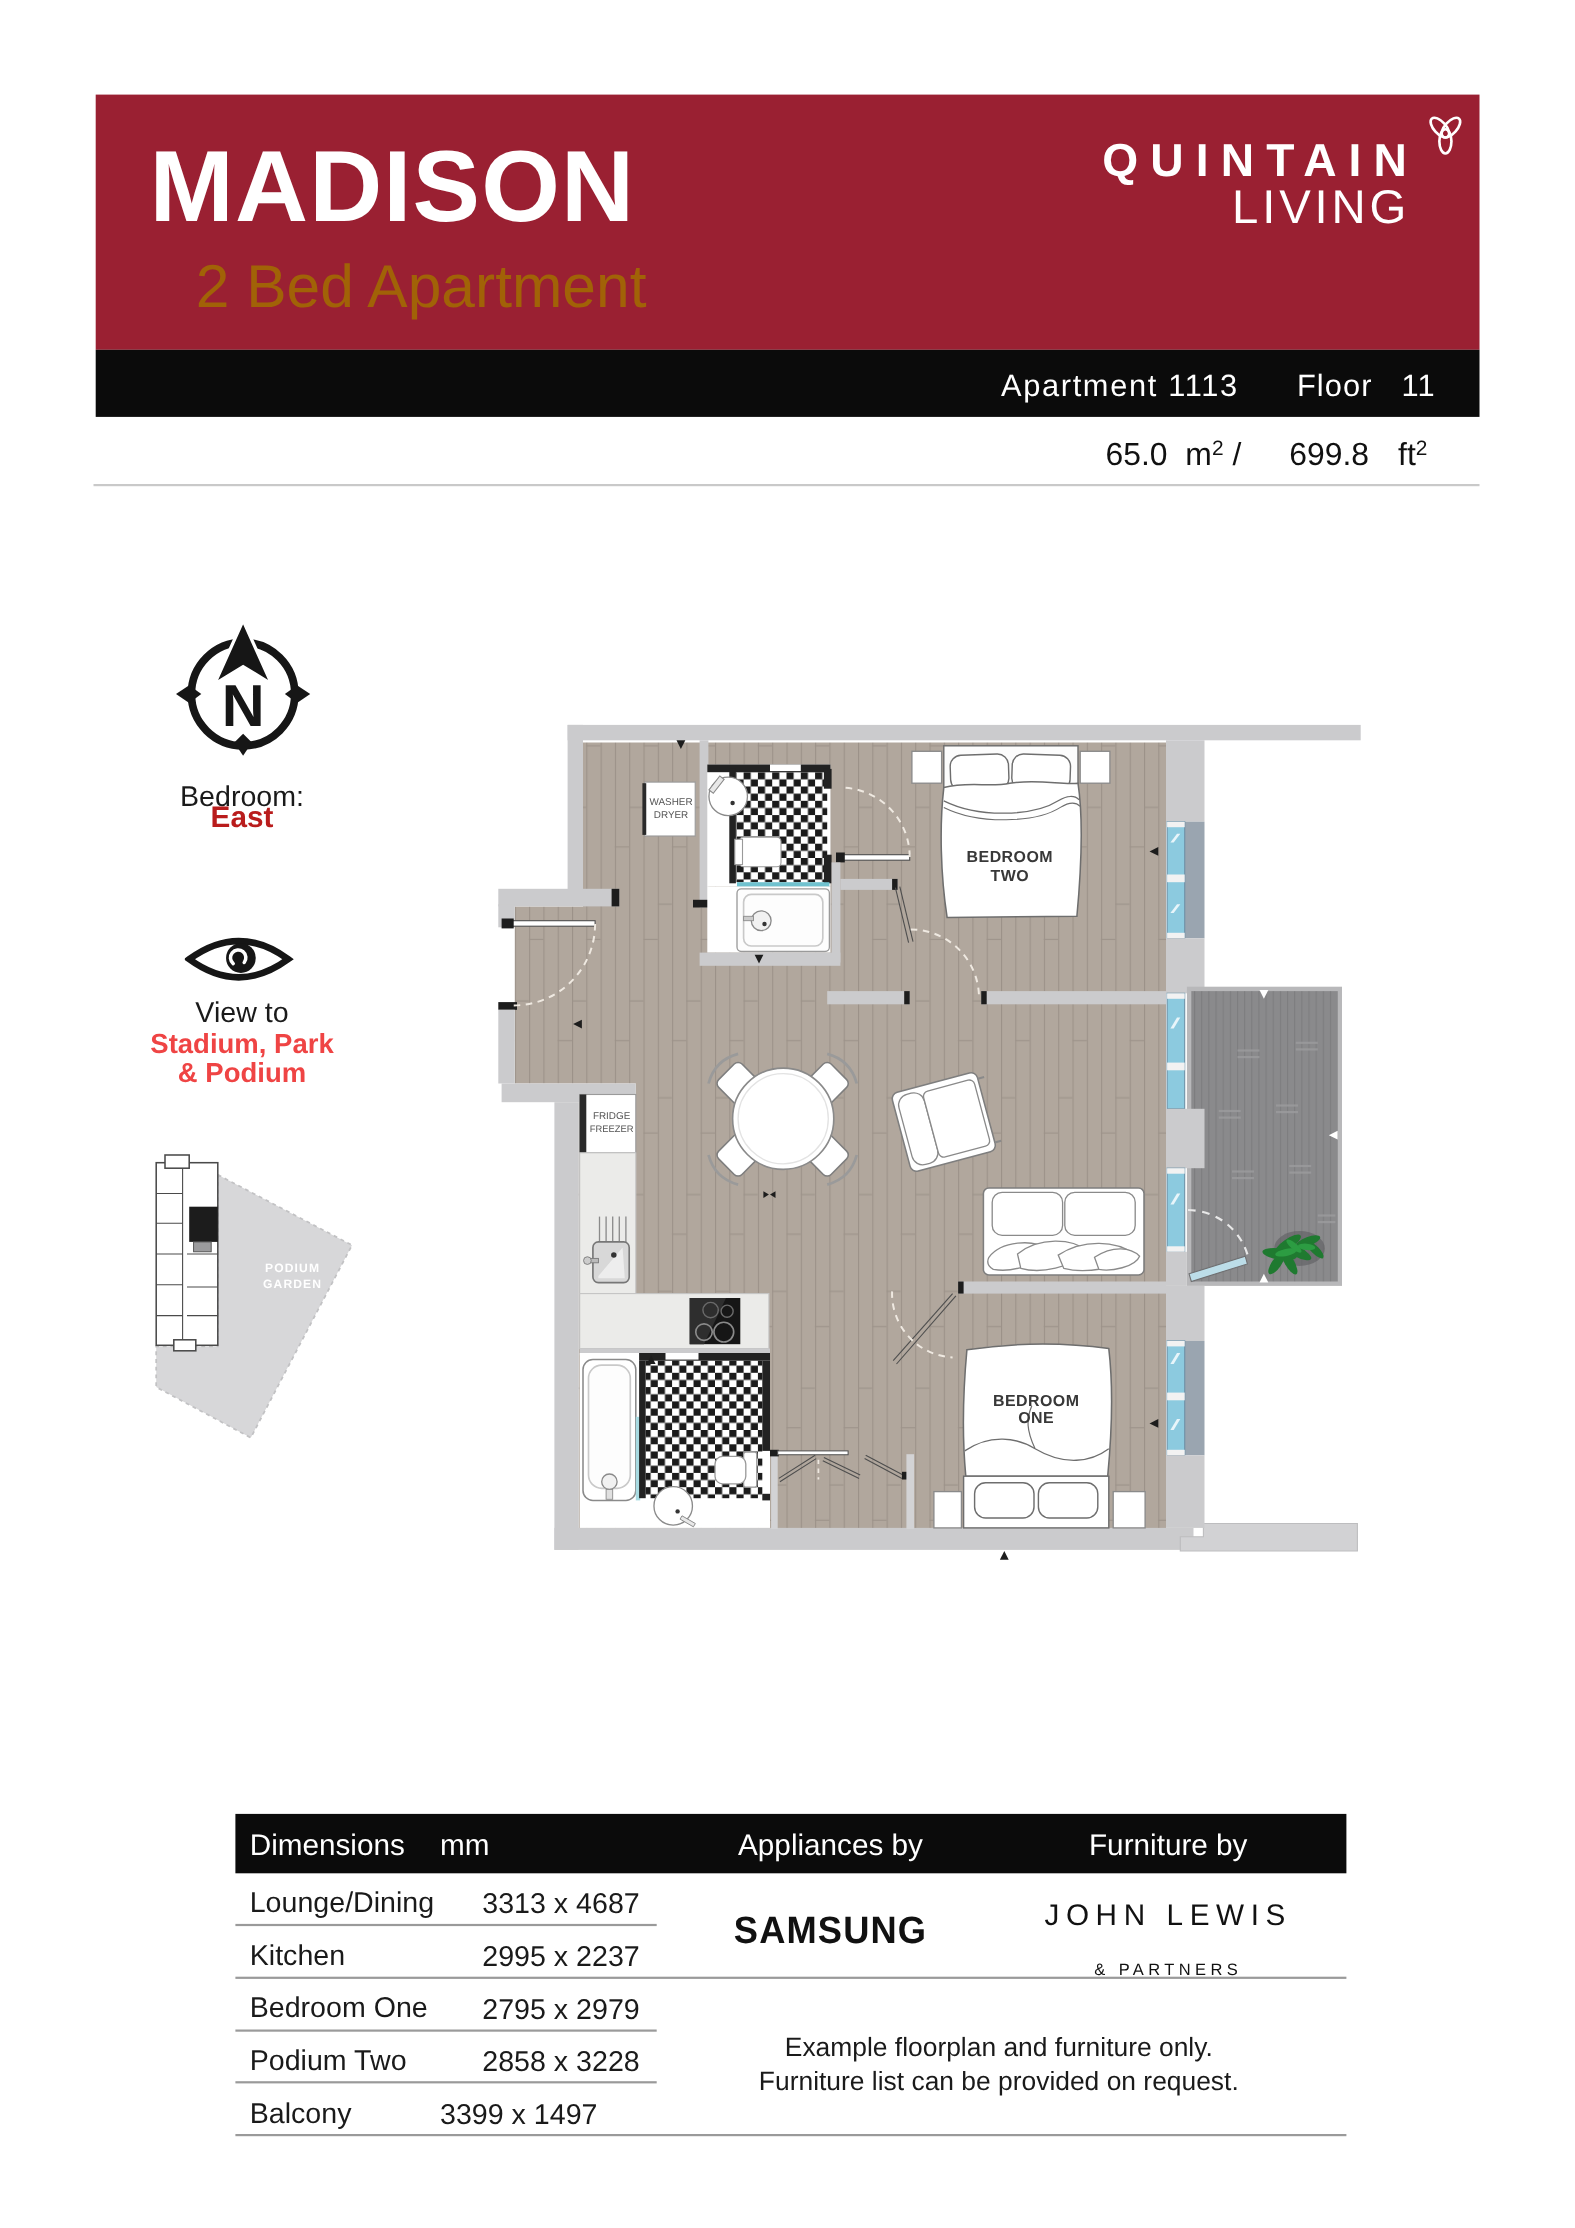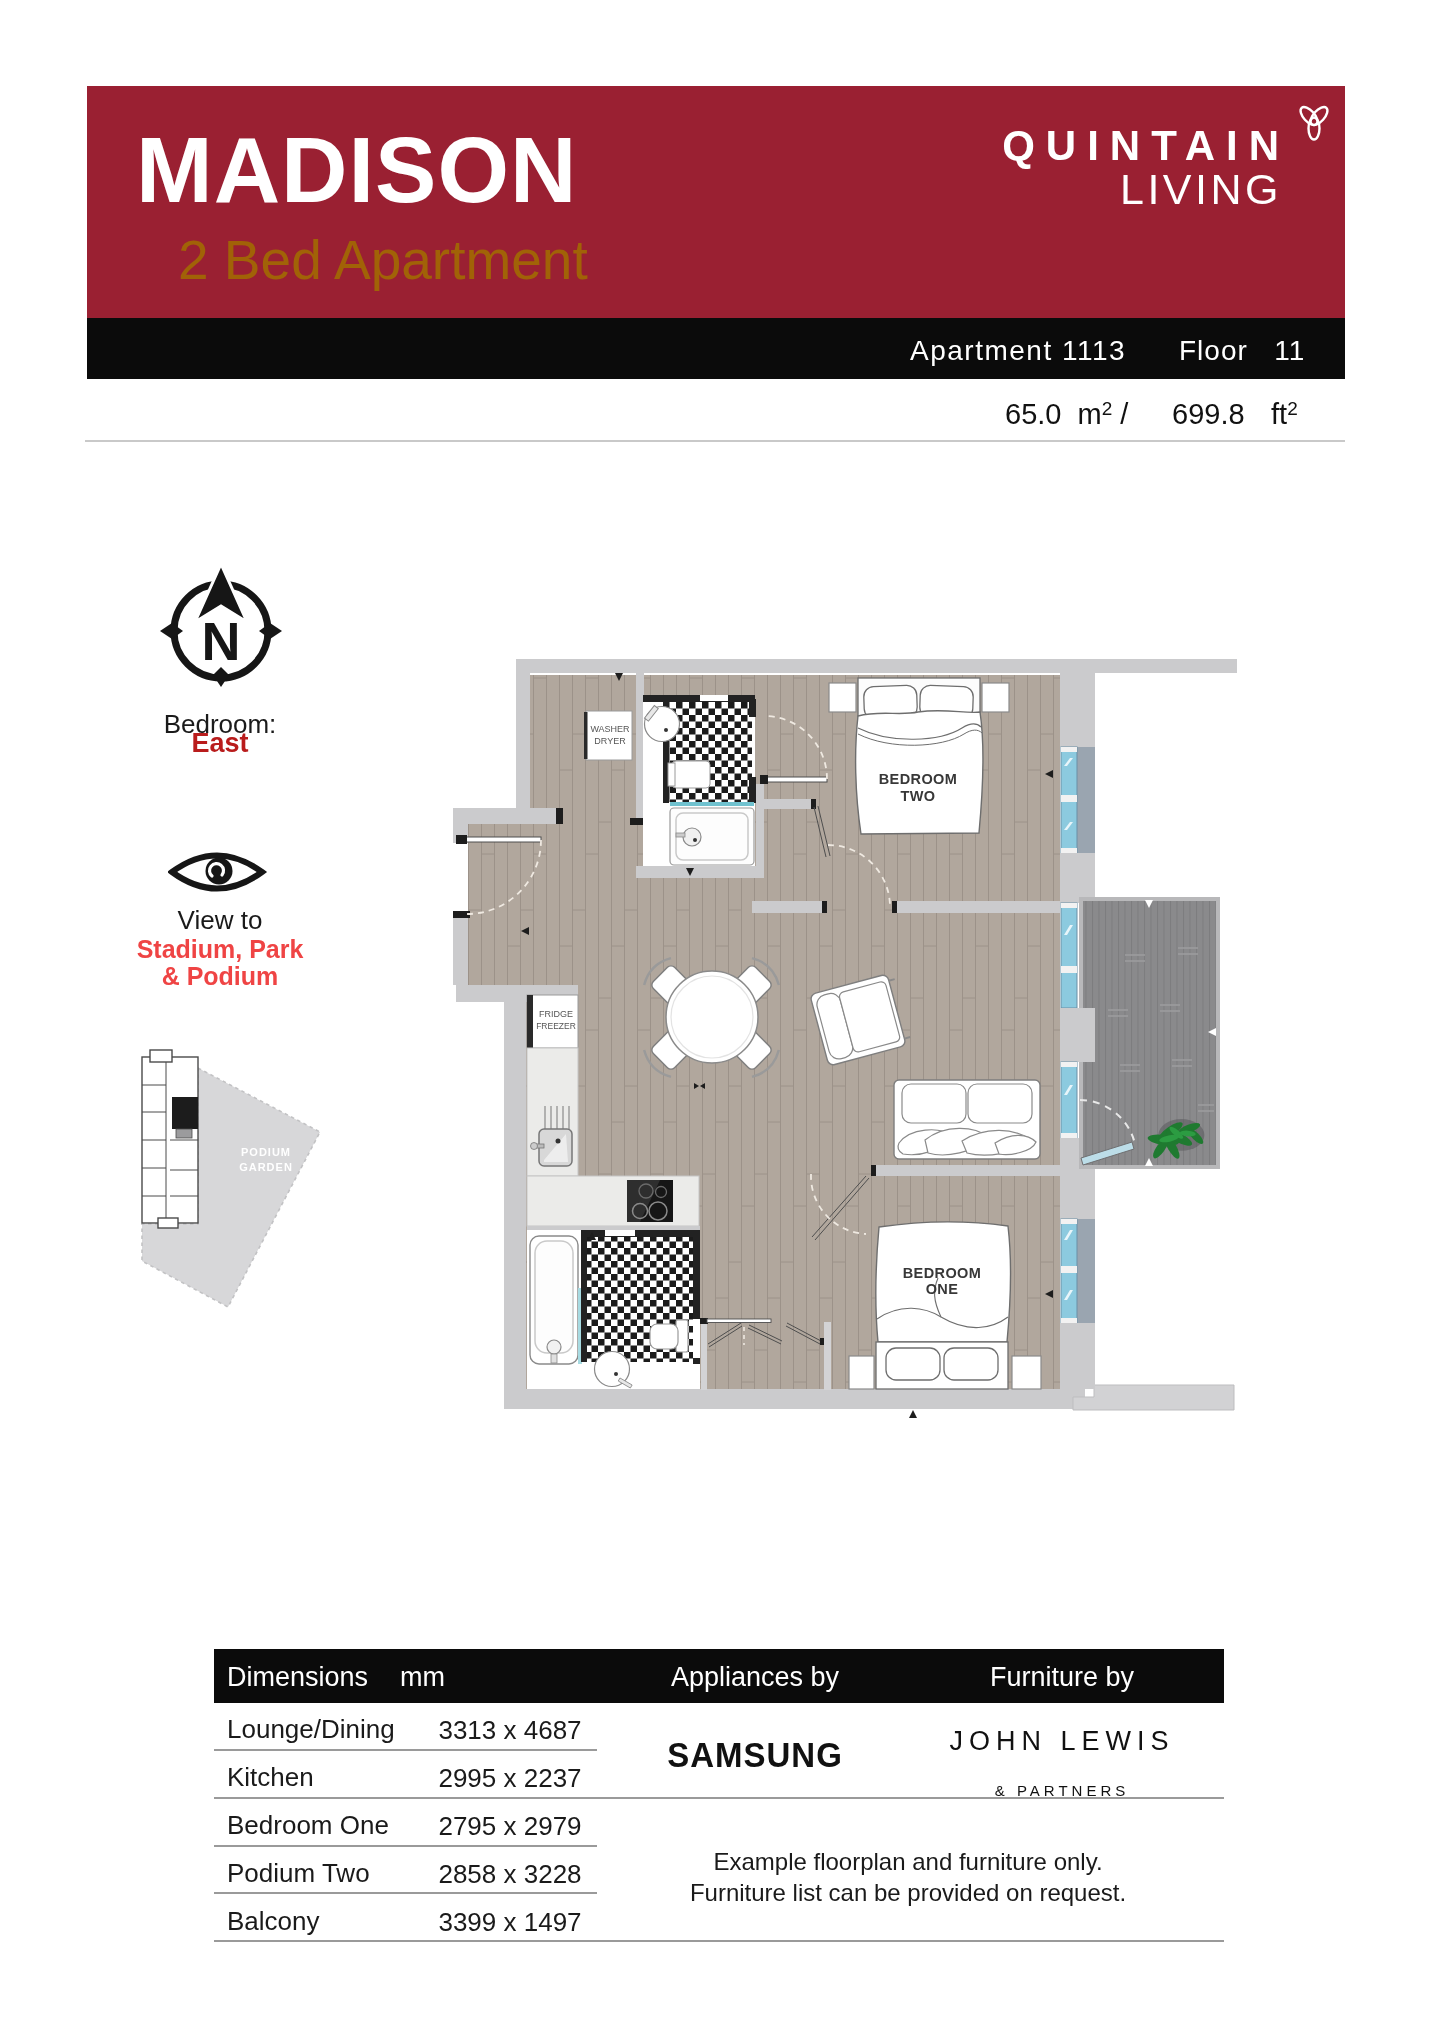--- a/index.html
+++ b/index.html
@@ -468,21 +468,21 @@
 <div class="abs" style="left:227px;top:1762px;font-size:26px;color:#1a1a1a;">Kitchen</div>
 <div class="abs" style="left:400px;top:1763px;width:220px;text-align:center;font-size:26px;color:#1a1a1a;">2995 x 2237</div>
 <div class="abs" style="left:214px;top:1797px;width:1010px;height:2px;background:#9a9a9a;"></div>
 <div class="abs" style="left:227px;top:1810px;font-size:26px;color:#1a1a1a;">Bedroom One</div>
 <div class="abs" style="left:400px;top:1811px;width:220px;text-align:center;font-size:26px;color:#1a1a1a;">2795 x 2979</div>
 <div class="abs" style="left:214px;top:1845px;width:383px;height:2px;background:#9a9a9a;"></div>
 <div class="abs" style="left:227px;top:1858px;font-size:26px;color:#1a1a1a;">Podium Two</div>
 <div class="abs" style="left:400px;top:1859px;width:220px;text-align:center;font-size:26px;color:#1a1a1a;">2858 x 3228</div>
 <div class="abs" style="left:214px;top:1892px;width:383px;height:2px;background:#9a9a9a;"></div>
 <div class="abs" style="left:227px;top:1906px;font-size:26px;color:#1a1a1a;">Balcony</div>
-<div class="abs" style="left:400px;top:1907px;width:220px;text-align:center;font-size:26px;color:#1a1a1a;">3399 x 1497</div>
+<div class="abs" style="left:400px;top:1907px;width:220px;font-size:26px;color:#1a1a1a;">3399 x 1497</div>
 <div class="abs" style="left:214px;top:1940px;width:1010px;height:2px;background:#9a9a9a;"></div>
 
 <div class="abs" style="left:645px;top:1736px;width:220px;text-align:center;font-size:33px;font-weight:bold;letter-spacing:1px;color:#111111;transform:scaleY(1.05);">SAMSUNG</div>
 
 <div class="abs" style="left:922px;top:1726px;width:280px;text-align:center;font-size:27px;letter-spacing:6px;color:#111111;">JOHN LEWIS</div>
 <div class="abs" style="left:922px;top:1758px;width:280px;text-align:center;font-size:15px;letter-spacing:4px;color:#111111;margin-top:24px;">&amp; PARTNERS</div>
 
 <div class="abs" style="left:658px;top:1846px;width:500px;text-align:center;font-size:24px;color:#1a1a1a;line-height:31px;">Example floorplan and furniture only.<br>Furniture list can be provided on request.</div>
 
 </div>

